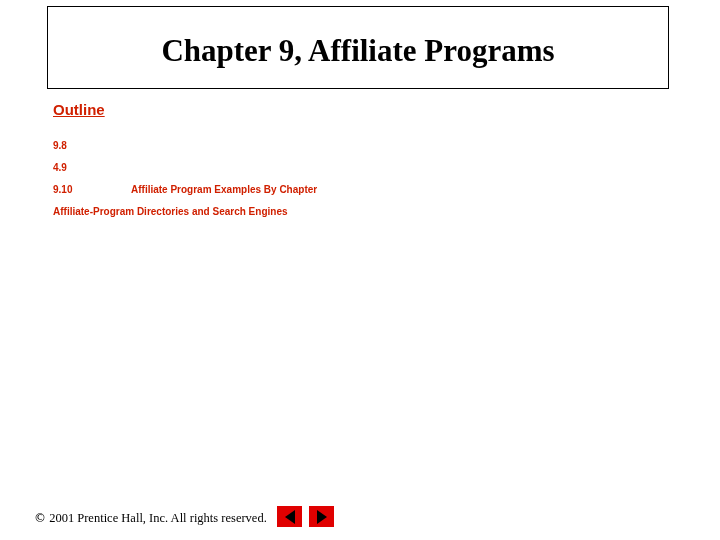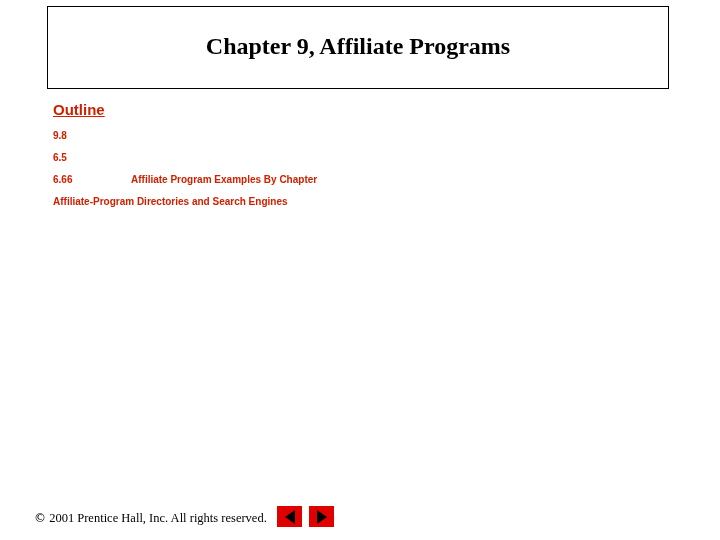--- a/index.html
+++ b/index.html
@@ -27,40 +27,40 @@
     background: #ffffff;
   }
   .title-text {
     position: absolute;
     left: 0;
     right: 0;
     top: 26px;
     text-align: center;
     font-family: "Liberation Serif", serif;
     font-weight: bold;
-    font-size: 24px;
+    font-size: 31px;
     color: #000000;
     letter-spacing: 0px;
     white-space: nowrap;
   }
 
   
   .outline-wrap {
     position: absolute;
     left: 53px;
     top: 100px;
     width: 620px;
   }
   .outline-heading {
     font-size: 15px;
     font-weight: bold;
     color: #d02000;
     text-decoration: underline;
     line-height: 19px;
-    margin-bottom: 6px;
+    margin-bottom: 16px;
   }
   .outline-row {
     display: flex;
     line-height: 22px;
     font-size: 10px;
     font-weight: bold;
     color: #d02000;
     white-space: nowrap;
   }
   .outline-num {
@@ -128,25 +128,25 @@
 </div>
 
 <div class="outline-wrap">
   <div class="outline-heading">Outline</div>
 
   <div class="outline-row">
     <span class="outline-num">9.8</span>
   </div>
 
   <div class="outline-row">
-    <span class="outline-num">6.5</span>
+    <span class="outline-num">4.9</span>
   </div>
 
   <div class="outline-row">
-    <span class="outline-num">6.66</span>
+    <span class="outline-num">9.10</span>
     <span class="outline-label">Affiliate Program Examples By Chapter</span>
   </div>
 
 
   <div class="outline-row">
     <span class="outline-label">Affiliate-Program Directories and Search Engines</span>
   </div>
 </div>
 
 <div class="footer">

